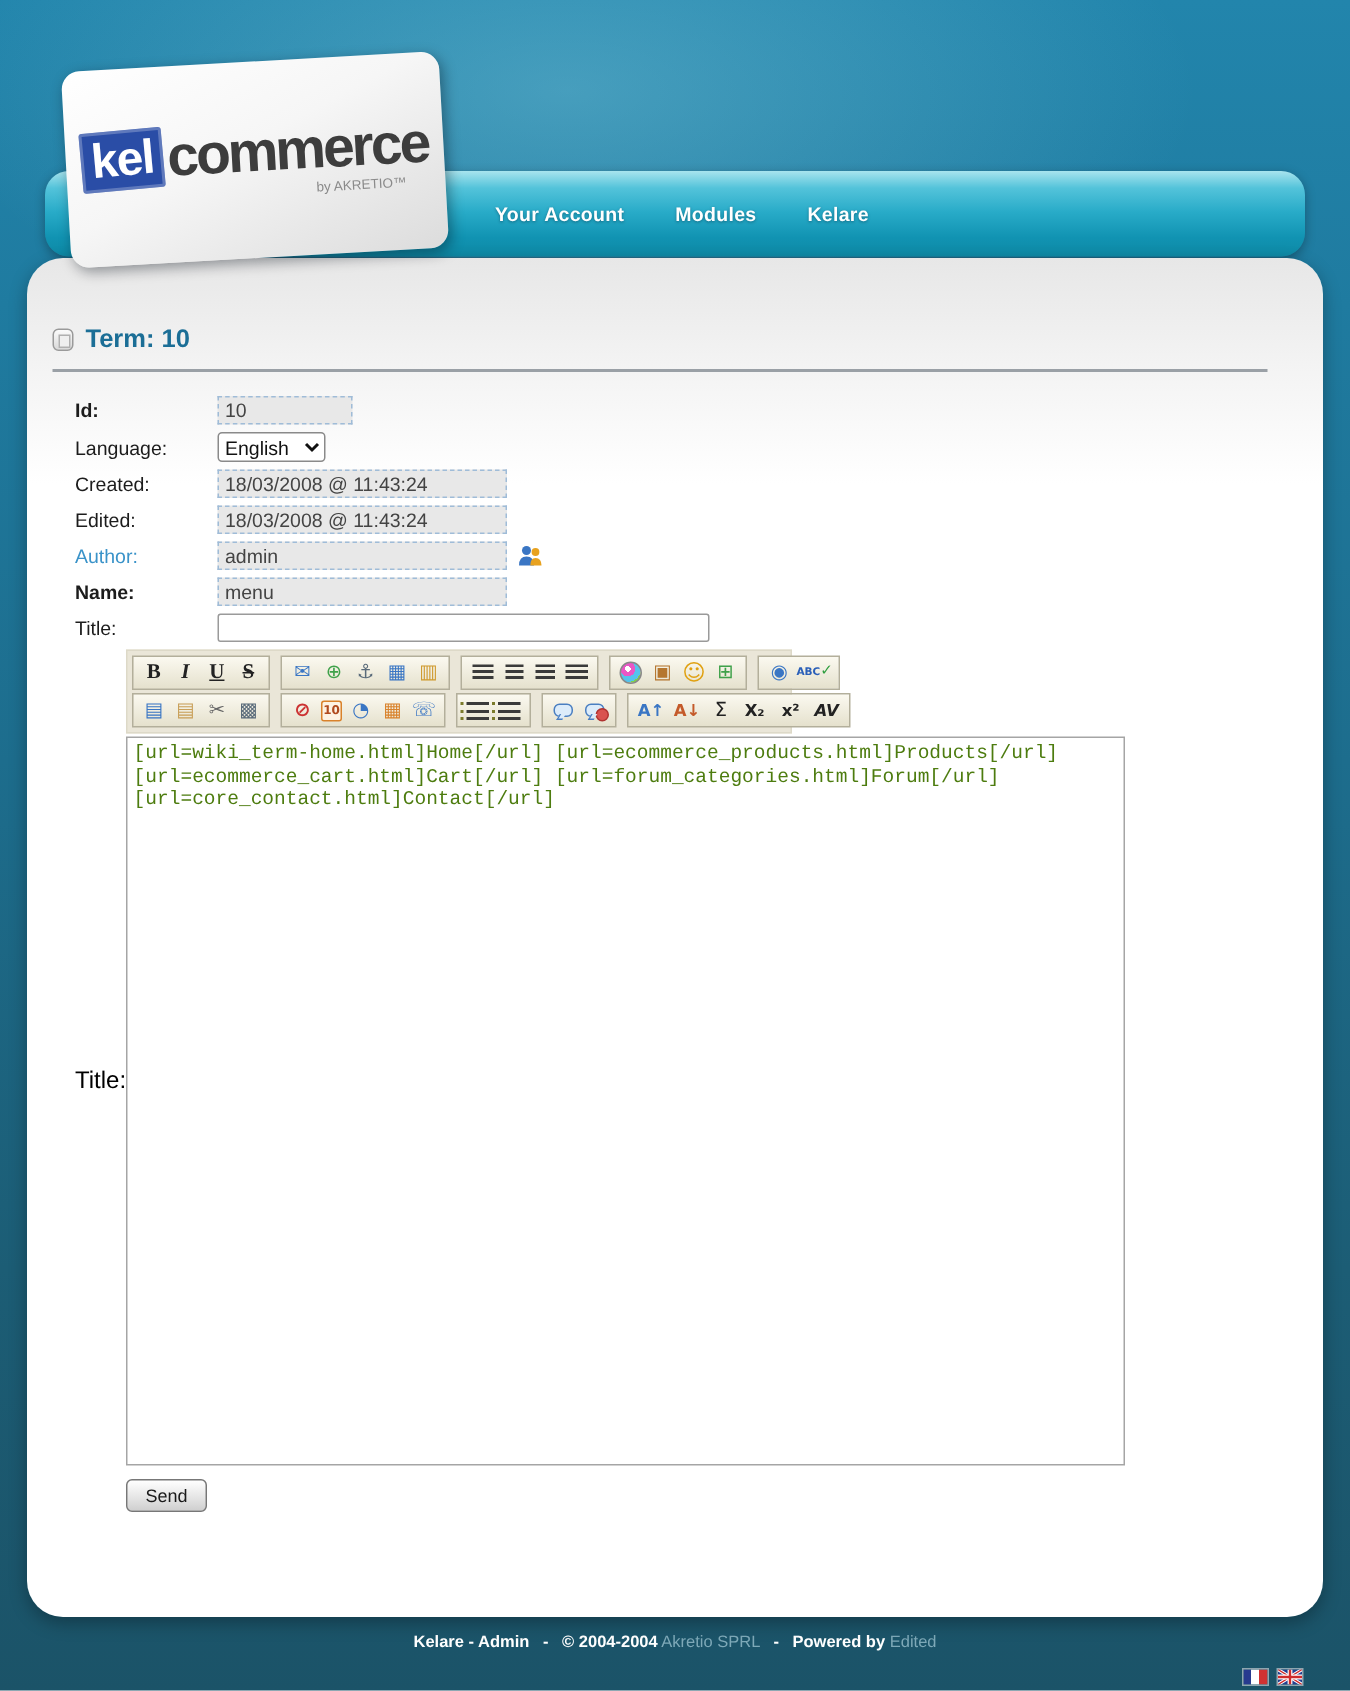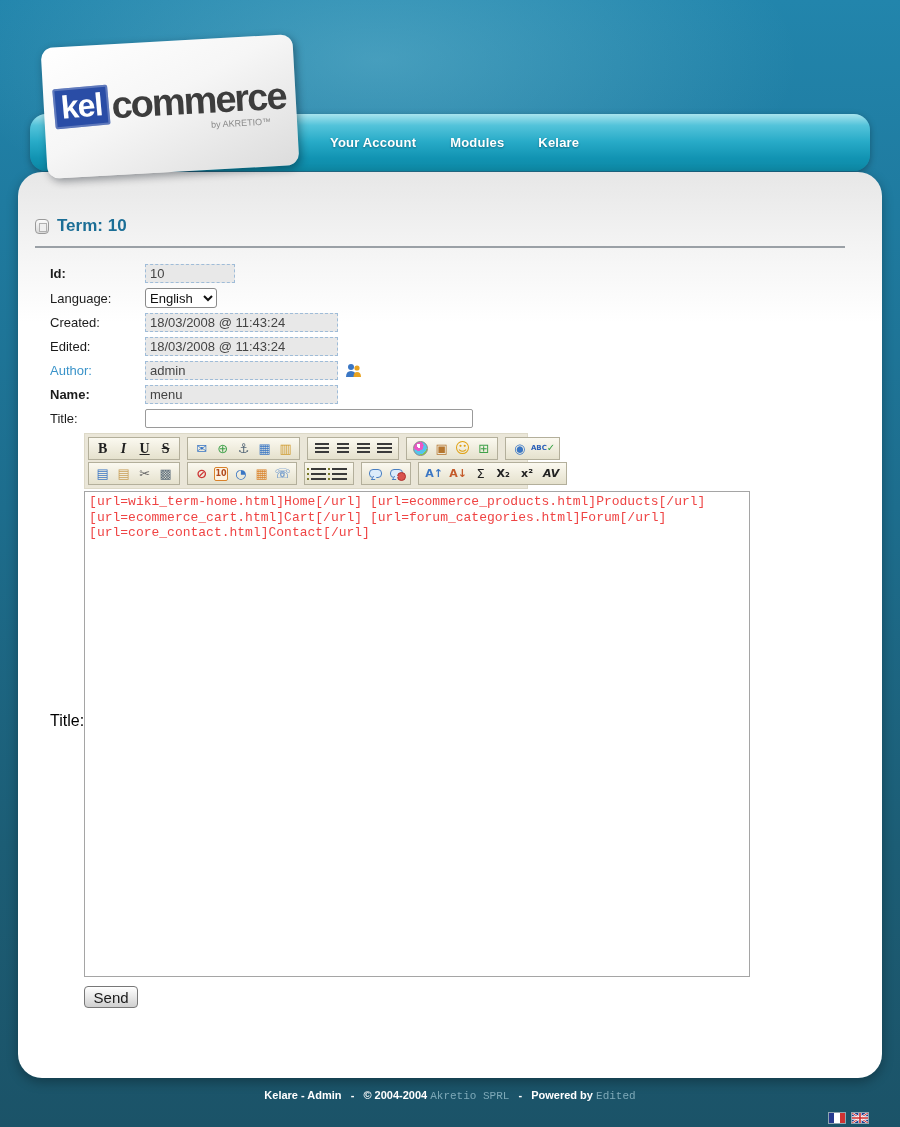--- a/index.html
+++ b/index.html
@@ -121,35 +121,35 @@
   .icon-bubble::after { content:""; position:absolute; left:2px; bottom:-3px; width:3px; height:3px;
     background:#dcecfa; border-left:1px solid #4a7fc1; border-bottom:1px solid #4a7fc1; transform:skewX(-30deg); }
   .icon-bubble.minus::before { content:""; position:absolute; right:-4px; bottom:-4px; width:7px; height:7px;
     border-radius:50%; background:#d9534f; border:1px solid #b03330; }
   .tbi.abc { font-size:7px; font-weight:bold; color:#2a5fb8; width:22px; }
   .tbi.abc .chk { color:#2f9e3f; font-size:10px; margin-top:-2px; }
   .tbi.two { font-size:11px; font-weight:bold; width:20px; }
   .tbi.date10 { font-size:8px; font-weight:bold; color:#b04a1e; border:1px solid #d9822b; background:#fdf3e3; width:14px; height:14px; border-radius:2px; }
   textarea.bodytext {
     width:666px; height:486px; margin-top:2px; resize:none;
-    border:1px solid #a5a5a5; background:#fff; color:#ef4444;
+    border:1px solid #a5a5a5; background:#fff; color:#4d7c0f;
     font-family:"Liberation Mono", monospace; font-size:13px; line-height:15.5px;
     padding:2px 4px; white-space:pre-wrap; overflow:auto;
   }
   .send-btn {
-    margin-top:9px; width:54px; height:22px; font-size:15px; color:#1a1a1a;
+    margin-top:9px; width:54px; height:22px; font-size:12px; color:#1a1a1a;
     border:1px solid #777; border-radius:4px; cursor:pointer;
     background:linear-gradient(180deg,#ffffff, #e6e6e6 55%, #cfcfcf);
     font-family:"Liberation Sans",sans-serif;
   }
   
   .footer { position:absolute; top:1089px; width:100%; text-align:center; font-size:11px; color:#fff; z-index:3; }
   .footer .b { font-weight:bold; }
   .footer .sep { margin:0 6px; font-weight:bold; }
-  .footer a { color:#7ea9b8; text-decoration:none; cursor:pointer;font-family:Liberation Mono, monospace; }
+  .footer a { color:#7ea9b8; text-decoration:none; cursor:pointer; }
   .flags { position:absolute; top:1112px; right:31px; display:flex; gap:5px; z-index:3; }
   .flag { width:18px; height:12px; border:1px solid #8fa6b0; cursor:pointer; }
   .flag-fr { background:linear-gradient(90deg,#273a8f 0 33%, #ffffff 33% 66%, #d03232 66% 100%); }
 </style>
 </head>
 <body>
 
 <div class="navbar">
   <ul>
     <li>Your Account</li>

